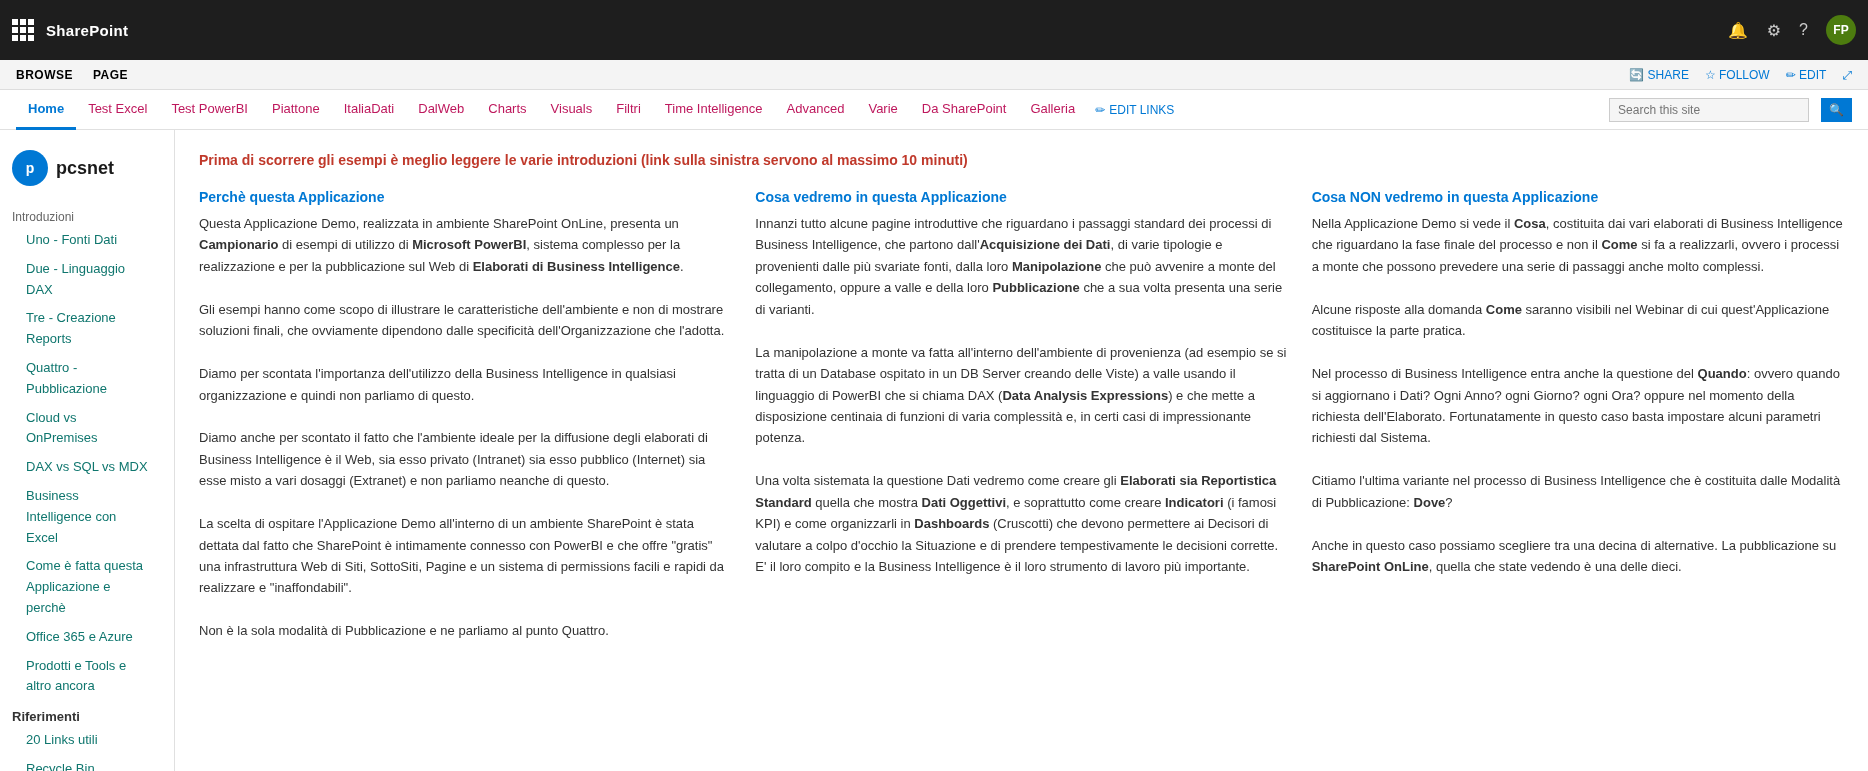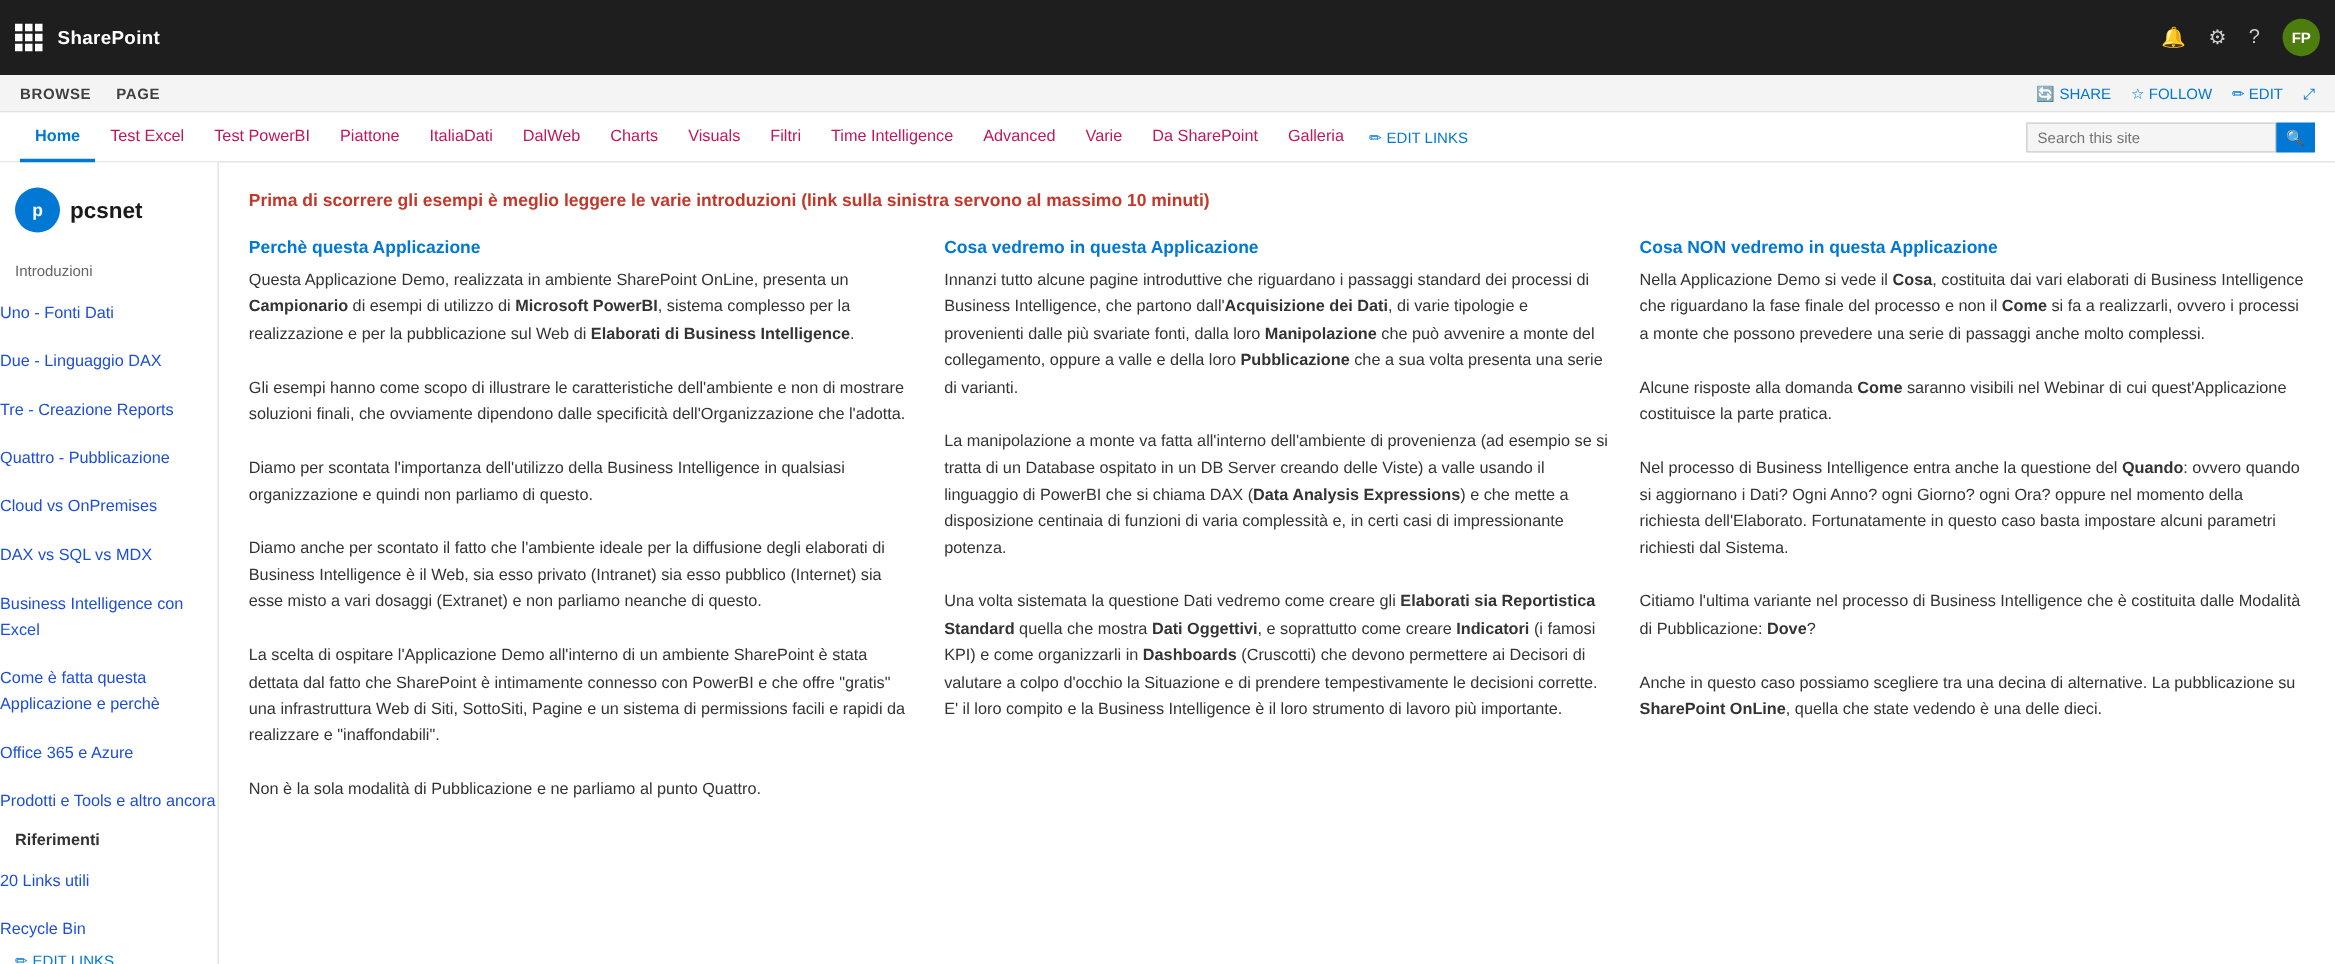--- a/index.html
+++ b/index.html
@@ -28,21 +28,21 @@
     
     .ribbon-bar {
       background: #f4f4f4;
       border-bottom: 1px solid #ddd;
       height: 30px;
       display: flex;
       align-items: center;
       padding: 0 16px;
       gap: 20px;
     }
-    .ribbon-tab { font-size: 12px; color: #404040; cursor: pointer; text-transform: uppercase; font-weight: 600; letter-spacing: 0.5px; }
+    .ribbon-tab { font-size: 12px; color: #000000; cursor: pointer; text-transform: uppercase; font-weight: 600; letter-spacing: 0.5px; }
     .ribbon-right { margin-left: auto; display: flex; align-items: center; gap: 16px; font-size: 12px; color: #0078d4; }
     .ribbon-right span { cursor: pointer; display:flex; align-items:center; gap:3px; }
 
     
     .nav-bar {
       background: #fff;
       border-bottom: 1px solid #e0e0e0;
       display: flex;
       align-items: center;
       padding: 0 16px;
@@ -54,21 +54,21 @@
       padding: 0 12px;
       height: 40px;
       display: flex;
       align-items: center;
       cursor: pointer;
       color: #be185d;
       border-bottom: 3px solid transparent;
     }
     .nav-item.active { color: #0078d4; border-bottom: 3px solid #0078d4; font-weight: 600; }
     .nav-edit-links { margin-left: 8px; color: #0078d4; font-size: 12px; cursor: pointer; display:flex; align-items:center; gap:4px; }
-    .nav-search { margin-left: auto; display: flex; align-items: center; }
+    .nav-search { margin-left: auto; display: flex; align-items: center; gap: 12px; }
     .nav-search input {
       border: 1px solid #ccc;
       padding: 4px 28px 4px 8px;
       font-size: 12px;
       width: 200px;
       outline: none;
       background: #f5f5f5;
     }
     .search-btn { background: #0078d4; border: none; color: #fff; padding: 5px 8px; cursor: pointer; font-size: 12px; }
 
@@ -92,26 +92,25 @@
       padding: 8px 12px 16px;
       gap: 8px;
     }
     .logo-circle {
       width: 36px; height: 36px; border-radius: 50%; background: #0078d4;
       display:flex; align-items:center; justify-content:center; color:#fff; font-size:14px; font-weight:700;
     }
     .logo-text { font-size: 18px; font-weight: 700; color: #1a1a1a; }
     .sidebar-section-title { font-size: 12px; color: #666; padding: 8px 12px 2px; font-weight: 400; }
     .sidebar-item {
-      padding: 4px 0;
+      padding: 4px 26px;
       font-size: 13px;
-      color: #1d4ed8;
+      color: #0f766e;
       cursor: pointer;
       line-height: 1.6;
-      margin-top: 10px;
     }
     .sidebar-section-ref { font-size: 13px; font-weight: 700; color: #333; padding: 8px 12px 2px; }
     .sidebar-edit-links { padding: 4px 12px; font-size: 12px; color: #0078d4; cursor: pointer; display: flex; align-items:center; gap: 4px; }
 
     
     .content {
       flex: 1;
       padding: 20px 24px;
       overflow-y: auto;
     }

